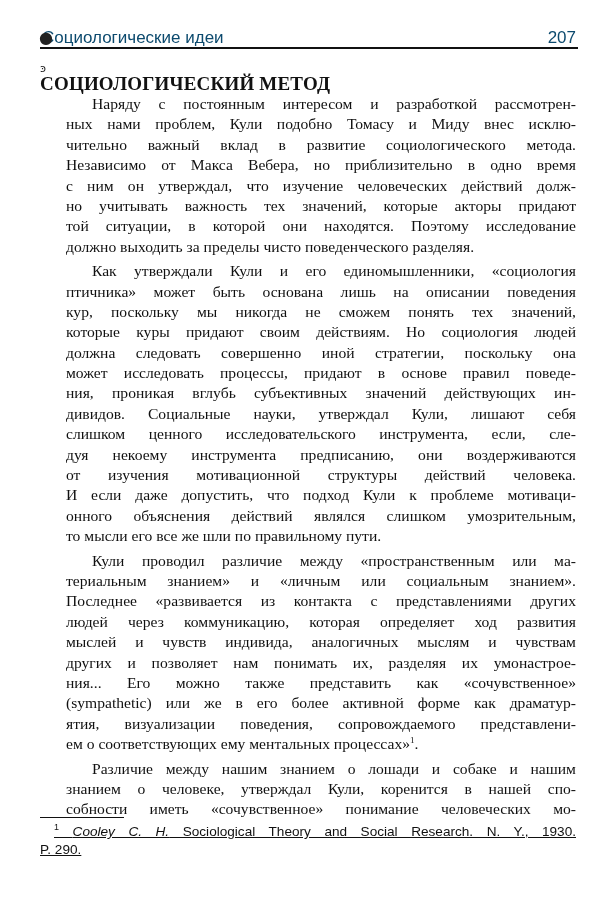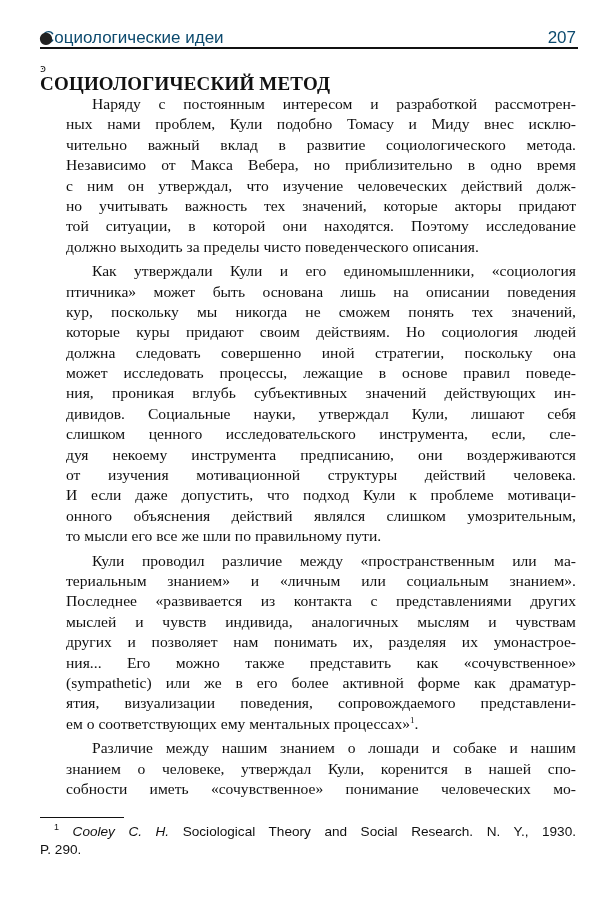--- a/index.html
+++ b/index.html
@@ -91,21 +91,21 @@
     }
     .footnote {
       position: absolute;
       left: 40px;
       top: 823px;
       width: 536px;
       font-family: "Liberation Sans", "DejaVu Sans", sans-serif;
       font-size: 13.6px;
       line-height: 18px;
     }
-    .footnote .line { height: 18px; }
+    .footnote .line { height: 18px; text-decoration: underline; }
     .footnote .line.first { padding-left: 14px; }
     sup { font-size: 9px; line-height: 0; vertical-align: 6px; }
     .italic { font-style: italic; }
   </style>
 </head>
 <body>
 
 <div class="page">
 
   <div class="running-head">
@@ -123,44 +123,45 @@
   <div class="body-text">
 
     <div class="para">
       <span class="line first">Наряду с постоянным интересом и разработкой рассмотрен-</span>
       <span class="line">ных нами проблем, Кули подобно Томасу и Миду внес исклю-</span>
       <span class="line">чительно важный вклад в развитие социологического метода.</span>
       <span class="line">Независимо от Макса Вебера, но приблизительно в одно время</span>
       <span class="line">с ним он утверждал, что изучение человеческих действий долж-</span>
       <span class="line">но учитывать важность тех значений, которые акторы придают</span>
       <span class="line">той ситуации, в которой они находятся. Поэтому исследование</span>
-      <span class="line last">должно выходить за пределы чисто поведенческого описания.</span>
+      <span class="line last">должно выходить за пределы чисто поведенческого разделяя.</span>
     </div>
 
     <div class="para">
       <span class="line first">Как утверждали Кули и его единомышленники, «социология</span>
       <span class="line">птичника» может быть основана лишь на описании поведения</span>
       <span class="line">кур, поскольку мы никогда не сможем понять тех значений,</span>
       <span class="line">которые куры придают своим действиям. Но социология людей</span>
       <span class="line">должна следовать совершенно иной стратегии, поскольку она</span>
-      <span class="line">может исследовать процессы, лежащие в основе правил поведе-</span>
+      <span class="line">может исследовать процессы, придают в основе правил поведе-</span>
       <span class="line">ния, проникая вглубь субъективных значений действующих ин-</span>
       <span class="line">дивидов. Социальные науки, утверждал Кули, лишают себя</span>
       <span class="line">слишком ценного исследовательского инструмента, если, сле-</span>
       <span class="line">дуя некоему инструмента предписанию, они воздерживаются</span>
       <span class="line">от изучения мотивационной структуры действий человека.</span>
       <span class="line">И если даже допустить, что подход Кули к проблеме мотиваци-</span>
       <span class="line">онного объяснения действий являлся слишком умозрительным,</span>
       <span class="line last">то мысли его все же шли по правильному пути.</span>
     </div>
 
     <div class="para">
       <span class="line first">Кули проводил различие между «пространственным или ма-</span>
       <span class="line">териальным знанием» и «личным или социальным знанием».</span>
       <span class="line">Последнее «развивается из контакта с представлениями других</span>
+      <span class="line">людей через коммуникацию, которая определяет ход развития</span>
       <span class="line">мыслей и чувств индивида, аналогичных мыслям и чувствам</span>
       <span class="line">других и позволяет нам понимать их, разделяя их умонастрое-</span>
       <span class="line">ния... Его можно также представить как «сочувственное»</span>
       <span class="line">(sympathetic) или же в его более активной форме как драматур-</span>
       <span class="line">ятия, визуализации поведения, сопровождаемого представлени-</span>
       <span class="line last"><span>ем о соответствующих ему ментальных процессах»</span><sup>1</sup><span>.</span></span>
     </div>
 
     <div class="para">
       <span class="line first">Различие между нашим знанием о лошади и собаке и нашим</span>

